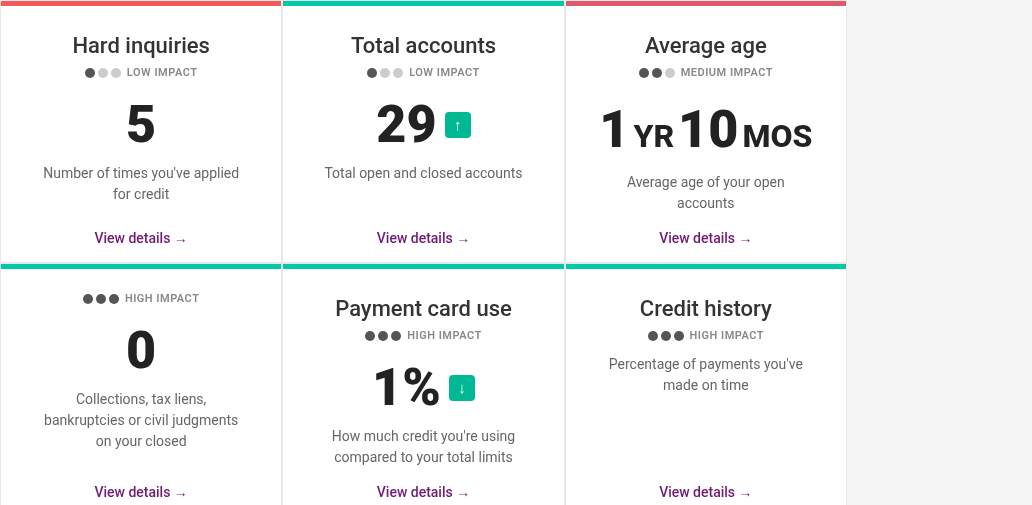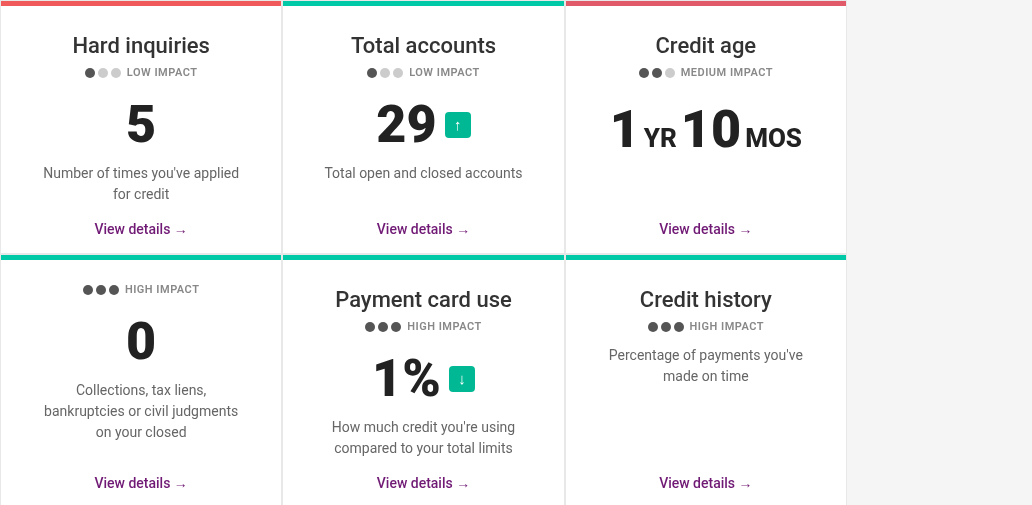--- a/index.html
+++ b/index.html
@@ -124,21 +124,21 @@
       display: flex;
       align-items: baseline;
       gap: 4px;
     }
     .age-num {
       font-size: 52px;
       font-weight: 900;
       color: #222;
     }
     .age-unit {
-      font-size: 26px;
+      font-size: 32px;
       font-weight: 800;
       color: #222;
       text-transform: uppercase;
     }
   </style>
 </head>
 <body>
 
 <div class="grid">
 <div class="card">
@@ -171,37 +171,38 @@
       </div>
       <div class="value-row">
         <span class="value-main">29</span>
         <div class="badge-up">↑</div>
       </div>
       <div class="card-desc">Total open and closed accounts</div>
       <a class="view-details" href="#">View details →</a>
     </div>
     <div class="card">
       <div class="card-top-bar bar-pink"></div>
-      <div class="card-title">Credit age</div>
+      <div class="card-title">Average age</div>
       <div class="impact-row">
         <div class="dots">
           <div class="dot dot-filled"></div>
           <div class="dot dot-filled"></div>
           <div class="dot dot-empty"></div>
         </div>
         <span class="impact-label">MEDIUM IMPACT</span>
       </div>
       <div class="value-row">
         <div class="age-value">
           <span class="age-num">1</span>
           <span class="age-unit">YR</span>
           <span class="age-num">10</span>
           <span class="age-unit">MOS</span>
         </div>
       </div>
+      <div class="card-desc">Average age of your open accounts</div>
       <a class="view-details" href="#">View details →</a>
     </div>
     <div class="card">
       <div class="card-top-bar bar-green"></div>
       <div class="impact-row">
         <div class="dots">
           <div class="dot dot-filled"></div>
           <div class="dot dot-filled"></div>
           <div class="dot dot-filled"></div>
         </div>

